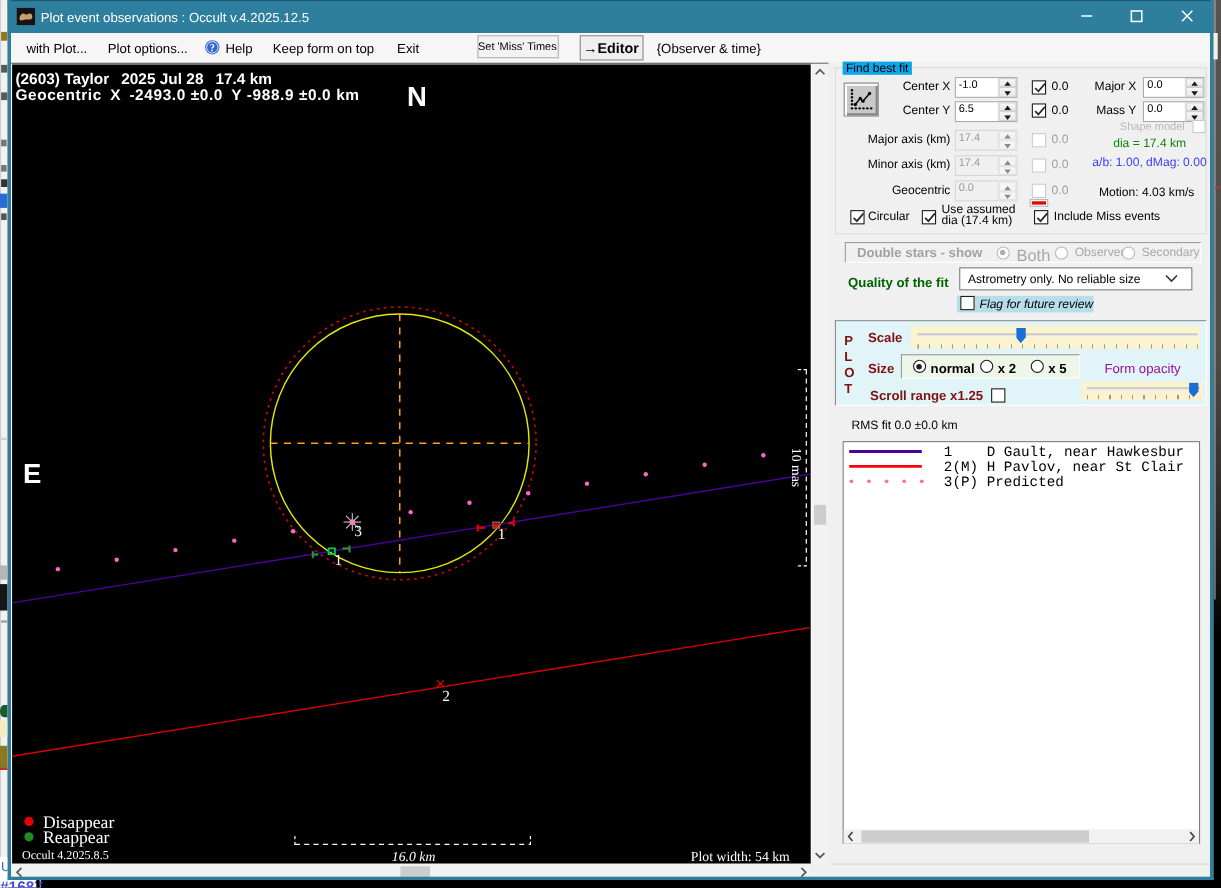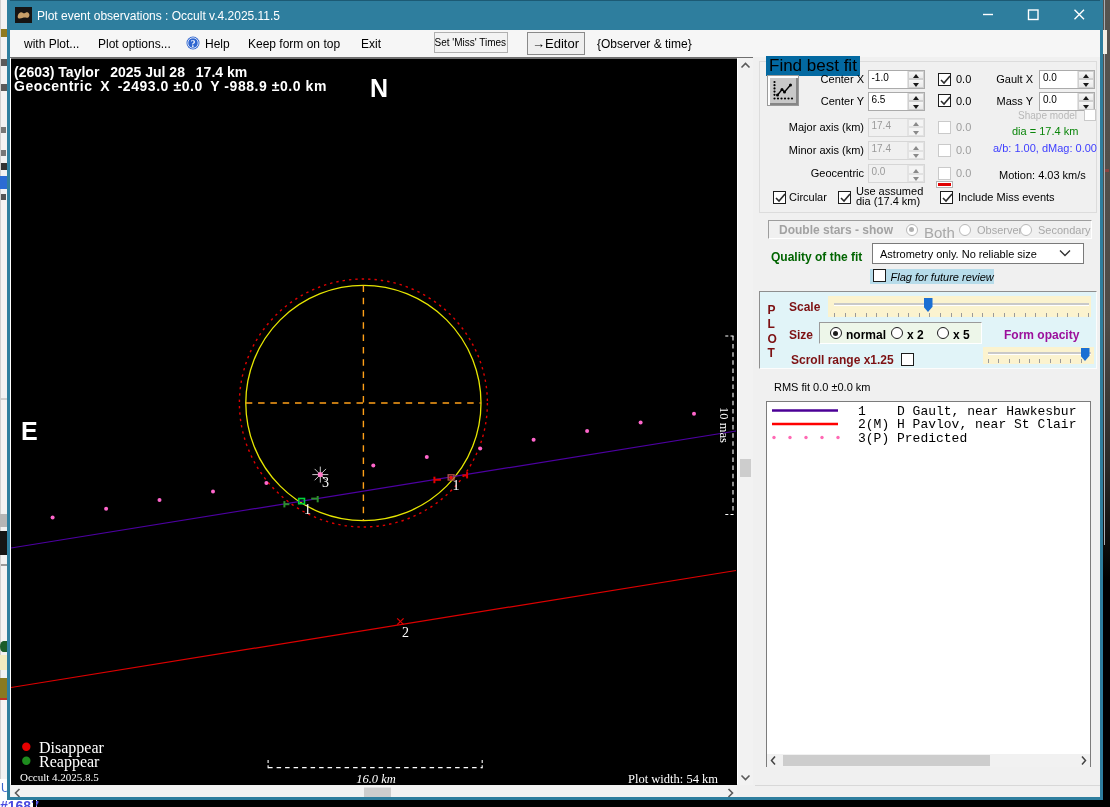--- a/index.html
+++ b/index.html
@@ -59,40 +59,40 @@
 <div class="abs" style="left:1105px;top:169px;width:4px;height:3px;background:#8a4440"></div>
 
 <div class="abs" style="left:7px;top:0;width:1096px;height:800px;background:#f0f0f0"></div>
 
 <div class="abs" style="left:7px;top:0;width:1096px;height:30px;background:#2e7e9e"></div>
 <div class="abs" style="left:7px;top:0;width:1096px;height:1px;background:#1c5a74"></div>
 <svg class="abs" style="left:15px;top:7px" width="17" height="16" viewBox="0 0 17 16">
       <rect x="0" y="0" width="17" height="16" fill="#161413"></rect>
       <path d="M3 11 C2 8.5 4 5.5 6 5.2 C7.5 5 8 6.5 9.5 6.2 C11 5.9 11.5 4.8 13 5.6 C14.6 6.4 15 9 13.6 10.2 C12 11.4 10 10.2 8 10.8 C6 11.4 4.5 12.2 3 11 Z" fill="#c9a069"></path>
     </svg>
-<div class="abs" style="left:37px;top:9px;font-size:12px;color:#fff">Plot event observations : Occult v.4.2025.11.5</div>
+<div class="abs" style="left:37px;top:9px;font-size:12px;color:#fff">Plot event observations : Occult v.4.2025.12.5</div>
 <svg class="abs" style="left:975px;top:0" width="120" height="30" viewBox="0 0 120 30">
 <line x1="8" y1="14.5" x2="18" y2="14.5" stroke="#fff" stroke-width="1.4"></line>
 <rect x="53.5" y="10" width="9.5" height="9.5" fill="none" stroke="#fff" stroke-width="1.4"></rect>
 <path d="M99.5 9.8 L109 19.3 M109 9.8 L99.5 19.3" stroke="#fff" stroke-width="1.4"></path>
 </svg>
 
 <div class="abs" style="left:10px;top:30px;width:1090px;height:27px;background:#f6f6f6"></div>
 <div class="abs" style="left:24px;top:37px;font-size:12px">with Plot...</div>
 <div class="abs" style="left:98px;top:37px;font-size:12px">Plot options...</div>
 <svg class="abs" style="left:186px;top:36px" width="14" height="14" viewBox="0 0 14 14">
       <circle cx="7" cy="7" r="6.5" fill="#2f66d0"></circle>
       <circle cx="7" cy="7" r="5.2" fill="none" stroke="#fff" stroke-width="0.8"></circle>
       <text x="7" y="10.6" font-size="9.5" font-weight="bold" fill="#fff" text-anchor="middle" font-family="Liberation Serif,serif">?</text>
     </svg>
 <div class="abs" style="left:205px;top:37px;font-size:12px">Help</div>
 <div class="abs" style="left:248px;top:37px;font-size:12px">Keep form on top</div>
 <div class="abs" style="left:361px;top:37px;font-size:12px">Exit</div>
 <div class="abs" style="left:433.5px;top:32px;width:74px;height:20.5px;background:#f3f3f3;border:1px solid #b0b0b0;text-align:left;font-size:10px;line-height:19px">Set 'Miss' Times</div>
-<div class="abs" style="left:526.5px;top:31.5px;width:58px;height:23px;background:#efefef;border:1px solid #8a8a8a;text-align:center;font-size:13px;font-weight:normal;line-height:21px">→Editor</div>
+<div class="abs" style="left:526.5px;top:31.5px;width:58px;height:23px;background:#efefef;border:1px solid #8a8a8a;text-align:center;font-size:13px;font-weight:bold;line-height:21px">→Editor</div>
 <div class="abs" style="left:597px;top:37px;font-size:12px">{Observer &amp; time}</div>
 
 <div class="abs" style="left:10px;top:57px;width:743px;height:1.5px;background:#6f6f6f"></div>
 <div class="abs" style="left:10px;top:58px;width:1px;height:726px;background:#fff"></div>
 <div class="abs" style="left:737px;top:58px;width:1px;height:726px;background:#fff"></div>
 <div class="abs" style="left:11px;top:58.5px;width:726px;height:726px;background:#000">
 <svg width="726" height="726" viewBox="0 0 726 726">
 
 <circle cx="352.4" cy="344" r="124" fill="none" stroke="#e00000" stroke-width="1.4" stroke-dasharray="2.4 4"></circle>
 
@@ -195,21 +195,21 @@
 <path d="M8.5 3 L4.5 7 L8.5 11" fill="none" stroke="#5a5a5a" stroke-width="1.6"></path>
 <path d="M717.5 3 L721.5 7 L717.5 11" fill="none" stroke="#5a5a5a" stroke-width="1.6"></path>
 <rect x="353" y="1.5" width="27" height="11" fill="#cdcdcd"></rect>
 </svg>
 
 <div class="abs" style="left:7px;top:0;width:3px;height:800px;background:#2e7e9e"></div>
 <div class="abs" style="left:1100px;top:0;width:3px;height:800px;background:#2e7e9e"></div>
 <div class="abs" style="left:7px;top:797px;width:1096px;height:3px;background:#2e7e9e"></div>
 
 <div class="abs" style="left:759px;top:61px;width:338px;height:152px;border:1px solid #dcdcdc"></div>
-<div class="abs" style="left:766px;top:55.5px;font-size:17px;background:#0369a1;padding:0 3px">Find best fit</div>
+<div class="abs" style="left:766px;top:55.5px;font-size:11px;background:#0ea5e9;padding:0 3px">Find best fit</div>
 
 <div class="abs" style="left:767px;top:75px;width:32px;height:31px;background:#c8c8c8;border:1px solid #9a9a9a;box-shadow:inset 2px 2px 0 #fdfdfd,inset -2px -2px 0 #868686"></div>
 <svg class="abs" style="left:771px;top:79px" width="24" height="23" viewBox="0 0 24 23">
 <g fill="#000">
 <circle cx="3.5" cy="3" r="1.1"></circle>
         <circle cx="3.5" cy="6.2" r="1.1"></circle>
         <circle cx="3.5" cy="9.4" r="1.1"></circle>
         <circle cx="3.5" cy="12.6" r="1.1"></circle>
         <circle cx="3.5" cy="15.8" r="1.1"></circle>
 <circle cx="3.5" cy="19.5" r="1.1"></circle>
@@ -302,21 +302,21 @@
       </svg>
     </div>
 <div class="lab" style="left:956px;top:94.5px">0.0</div>
 <div class="cb dis" style="left:937.5px;top:120.5px"></div>
 <div class="lab" style="left:956px;top:120.5px;color:#9e9e9e">0.0</div>
 <div class="cb dis" style="left:937.5px;top:144px"></div>
 <div class="lab" style="left:956px;top:144px;color:#9e9e9e">0.0</div>
 <div class="cb dis" style="left:937.5px;top:167px"></div>
 <div class="lab" style="left:956px;top:167px;color:#9e9e9e">0.0</div>
 
-<div class="labr" style="left:933px;top:73px;width:100px">Gault X</div>
+<div class="labr" style="left:933px;top:73px;width:100px">Major X</div>
 <div class="labr" style="left:933px;top:94.5px;width:100px">Mass Y</div>
 <div class="spin" style="left:1039px;top:69.5px;width:56px">
       <span class="v">0.0</span>
       <span class="btns">
         <span class="b up">
           <i class="tri-u"></i>
         </span>
         <span class="b dn">
           <i class="tri-d"></i>
         </span>
@@ -396,21 +396,21 @@
 <div class="abs mar" style="left:789px;top:328px;font-size:12px">Size</div>
 <div class="abs" style="left:819px;top:322px;width:163px;height:21.5px;background:#edf6e9;border-top:1px solid #9a9a9a;border-left:1px solid #9a9a9a;border-right:1px solid #fff;border-bottom:1px solid #fff"></div>
 <div class="rad" style="left:829.5px;top:327px;border-color:#1c1c1c">
       <span class="dot"></span>
     </div>
 <div class="abs" style="left:846px;top:328px;font-size:12px;font-weight:bold">normal</div>
 <div class="rad" style="left:890.5px;top:327px;border-color:#1c1c1c"></div>
 <div class="abs" style="left:907px;top:328px;font-size:12px;font-weight:bold">x 2</div>
 <div class="rad" style="left:936.5px;top:327px;border-color:#1c1c1c"></div>
 <div class="abs" style="left:953px;top:328px;font-size:12px;font-weight:bold">x 5</div>
-<div class="abs" style="left:1004px;top:328px;font-size:12px;font-weight:bold;color:#9b0f9b">Form opacity</div>
+<div class="abs" style="left:1004px;top:328px;font-size:12px;font-weight:normal;color:#9b0f9b">Form opacity</div>
 <div class="abs" style="left:983px;top:346.5px;width:111px;height:17px;background:#fbf3cf"></div>
 <div class="abs" style="left:988px;top:352px;width:103px;height:2.5px;background:#c9c9c9;border-bottom:1px solid #fff"></div>
 <div class="abs" style="left:1080.5px;top:347.5px;width:9px;height:13.5px;background:#1b6fd3;clip-path:polygon(0 0,100% 0,100% 62%,50% 100%,0 62%)"></div>
 <div class="abs" style="left:988px;top:359px;width:103px;height:3.5px;background:repeating-linear-gradient(90deg,#9a9a9a 0 1px,transparent 1px 10.3px)"></div>
 <div class="abs mar" style="left:791px;top:352.5px;font-size:12px">Scroll range x1.25</div>
 <div class="cb" style="left:901px;top:352.5px;border-width:1.4px"></div>
 
 <div class="abs" style="left:774px;top:380.5px;font-size:11px">RMS fit 0.0 ±0.0 km</div>
 
 <div class="abs" style="left:766px;top:401px;width:325px;height:366px;background:#fff;border:1px solid #7c7c7c"></div>

